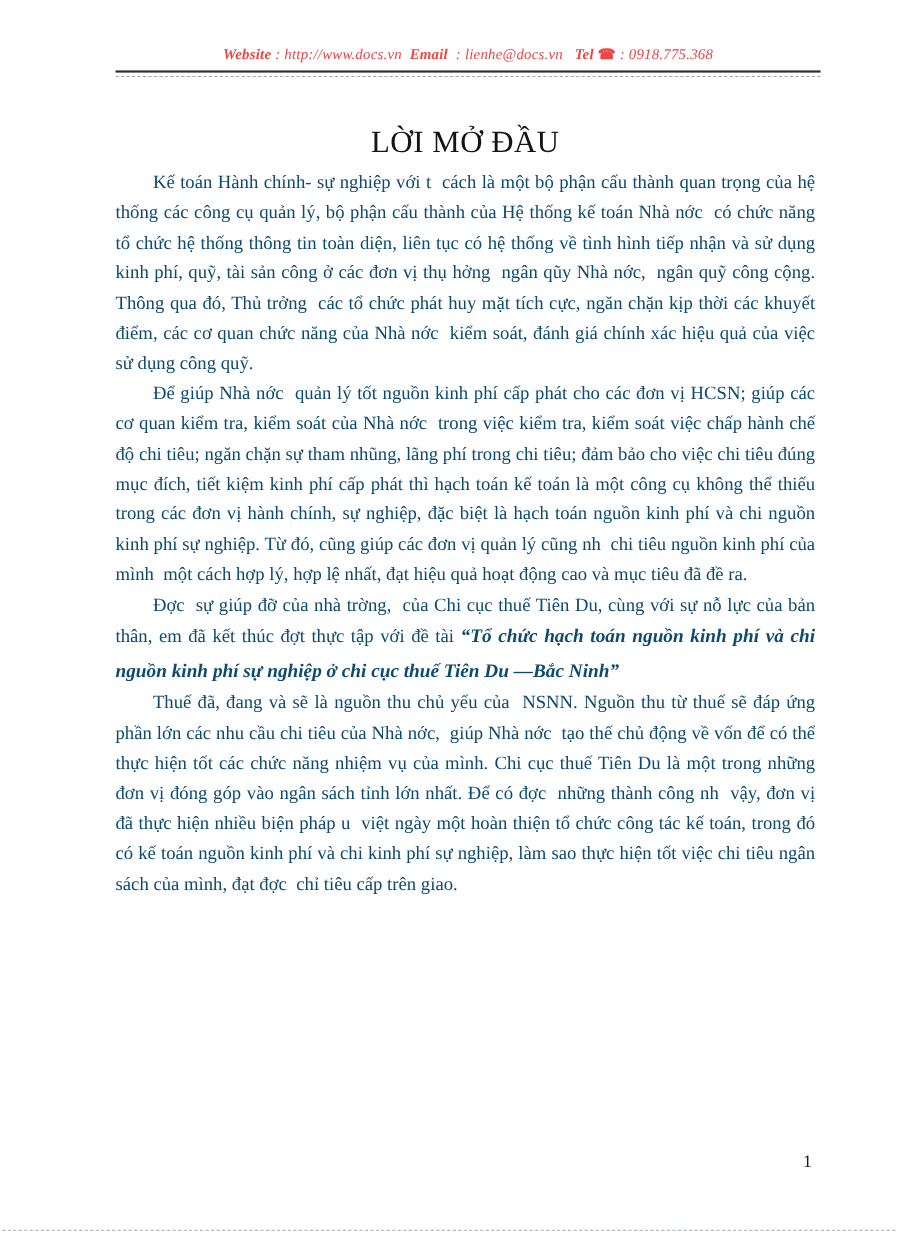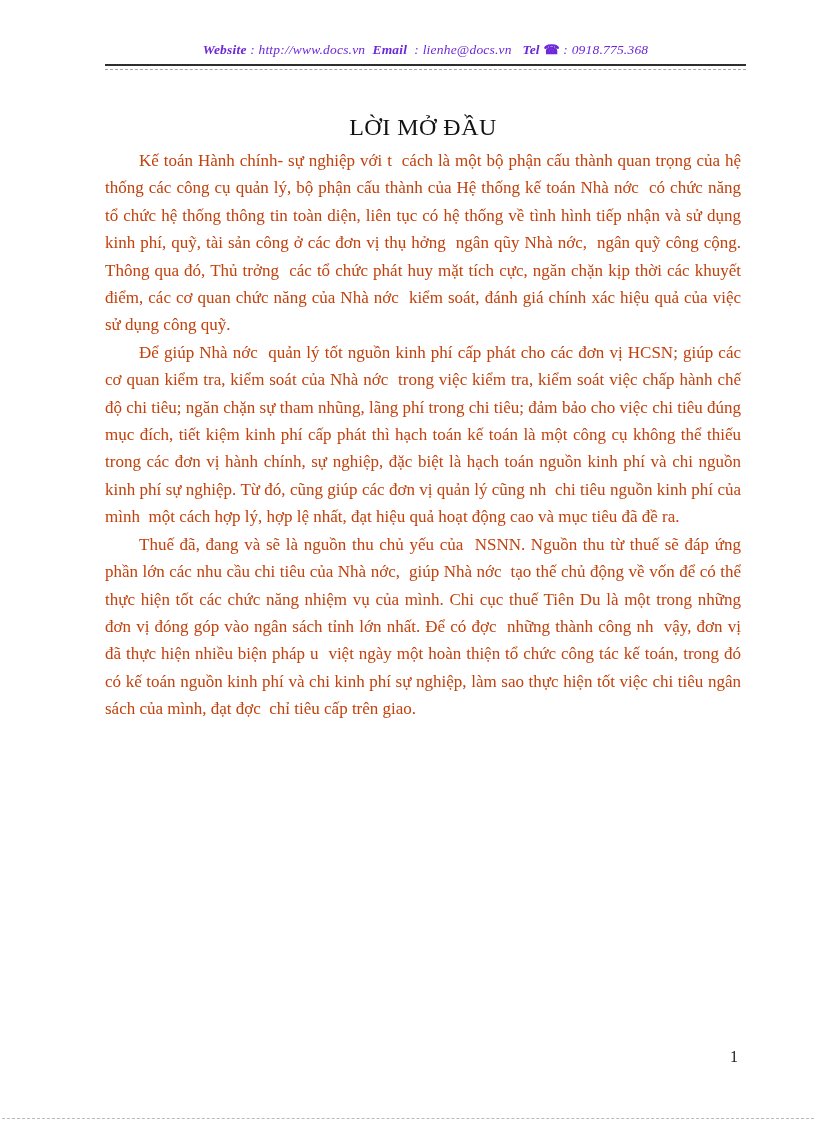--- a/index.html
+++ b/index.html
@@ -21,52 +21,52 @@
     position: absolute;
     left: 105px;
     right: 70px;
     top: 42px;
   }
   .header-text {
     text-align: center;
     font-size: 13.5px;
     font-style: italic;
     letter-spacing: 0.2px;
-    color: #6d28d9;
+    color: #ef4444;
     padding-bottom: 6px;
     white-space: pre-wrap;
   }
   .run-bold-italic { font-weight: bold; font-style: italic; }
   .run-italic { font-style: italic; }
   .run-phone-icon { font-style: normal; font-weight: bold; font-size: 13px; }
   .header-line-solid { border-top: 2px solid #2e2e2e; }
   .header-line-dashed { margin-top: 3px; border-top: 1px dashed #a5a5a5; }
   
   .doc-body {
     position: absolute;
     left: 105px;
     width: 636px;
     top: 76px;
   }
   .doc-title {
     margin: 38px 0 6px 0;
     text-align: center;
-    font-size: 24px;
+    font-size: 28px;
     font-weight: 400;
     letter-spacing: 0.5px;
     color: #141414;
   }
   .para {
     margin: 0;
     font-size: 17px;
     line-height: 27.4px;
     text-align: justify;
     text-indent: 34px;
     white-space: pre-wrap;
-    color: #c2410c;
+    color: #0c4a6e;
   }
   .para .run-normal { font-style: normal; font-weight: normal; }
   .para .run-bold-italic {
     font-weight: bold;
     font-style: italic;
     font-size: 17.5px;
     line-height: 31px;
   }
   
   .page-number {
@@ -93,20 +93,21 @@
     <div class="header-text"><span class="run-bold-italic">Website</span><span class="run-italic"> : http://www.docs.vn  </span><span class="run-bold-italic">Email</span><span class="run-italic">  : lienhe@docs.vn   </span><span class="run-bold-italic">Tel </span><span class="run-phone-icon">☎</span><span class="run-italic"> : 0918.775.368</span></div>
     <div class="header-line-solid"></div>
     <div class="header-line-dashed"></div>
   </div>
 
   <div class="doc-body">
     <h1 class="doc-title">LỜI MỞ ĐẦU</h1>
     <div>
         <p class="para"><span class="run-normal">Kế toán Hành chính- sự nghiệp với t  cách là một bộ phận cấu thành quan trọng của hệ thống các công cụ quản lý, bộ phận cấu thành của Hệ thống kế toán Nhà nớc  có chức năng tổ chức hệ thống thông tin toàn diện, liên tục có hệ thống về tình hình tiếp nhận và sử dụng kinh phí, quỹ, tài sản công ở các đơn vị thụ hởng  ngân qũy Nhà nớc,  ngân quỹ công cộng. Thông qua đó, Thủ trởng  các tổ chức phát huy mặt tích cực, ngăn chặn kịp thời các khuyết điểm, các cơ quan chức năng của Nhà nớc  kiểm soát, đánh giá chính xác hiệu quả của việc sử dụng công quỹ.</span></p>
         <p class="para"><span class="run-normal">Để giúp Nhà nớc  quản lý tốt nguồn kinh phí cấp phát cho các đơn vị HCSN; giúp các cơ quan kiểm tra, kiểm soát của Nhà nớc  trong việc kiểm tra, kiểm soát việc chấp hành chế độ chi tiêu; ngăn chặn sự tham nhũng, lãng phí trong chi tiêu; đảm bảo cho việc chi tiêu đúng mục đích, tiết kiệm kinh phí cấp phát thì hạch toán kế toán là một công cụ không thể thiếu trong các đơn vị hành chính, sự nghiệp, đặc biệt là hạch toán nguồn kinh phí và chi nguồn kinh phí sự nghiệp. Từ đó, cũng giúp các đơn vị quản lý cũng nh  chi tiêu nguồn kinh phí của mình  một cách hợp lý, hợp lệ nhất, đạt hiệu quả hoạt động cao và mục tiêu đã đề ra.</span></p>
+        <p class="para"><span class="run-normal">Đợc  sự giúp đỡ của nhà trờng,  của Chi cục thuế Tiên Du, cùng với sự nỗ lực của bản thân, em đã kết thúc đợt thực tập với đề tài </span><span class="run-bold-italic">“Tổ chức hạch toán nguồn kinh phí và chi nguồn kinh phí sự nghiệp ở chi cục thuế Tiên Du —Bắc Ninh”</span></p>
         <p class="para"><span class="run-normal">Thuế đã, đang và sẽ là nguồn thu chủ yếu của  NSNN. Nguồn thu từ thuế sẽ đáp ứng phần lớn các nhu cầu chi tiêu của Nhà nớc,  giúp Nhà nớc  tạo thế chủ động về vốn để có thể thực hiện tốt các chức năng nhiệm vụ của mình. Chi cục thuế Tiên Du là một trong những đơn vị đóng góp vào ngân sách tỉnh lớn nhất. Để có đợc  những thành công nh  vậy, đơn vị đã thực hiện nhiều biện pháp u  việt ngày một hoàn thiện tổ chức công tác kế toán, trong đó có kế toán nguồn kinh phí và chi kinh phí sự nghiệp, làm sao thực hiện tốt việc chi tiêu ngân sách của mình, đạt đợc  chỉ tiêu cấp trên giao.</span></p>
       </div>
   </div>
 
   <div class="page-number">1</div>
 
   <div class="bottom-rule"></div>
 
 </div>
 

